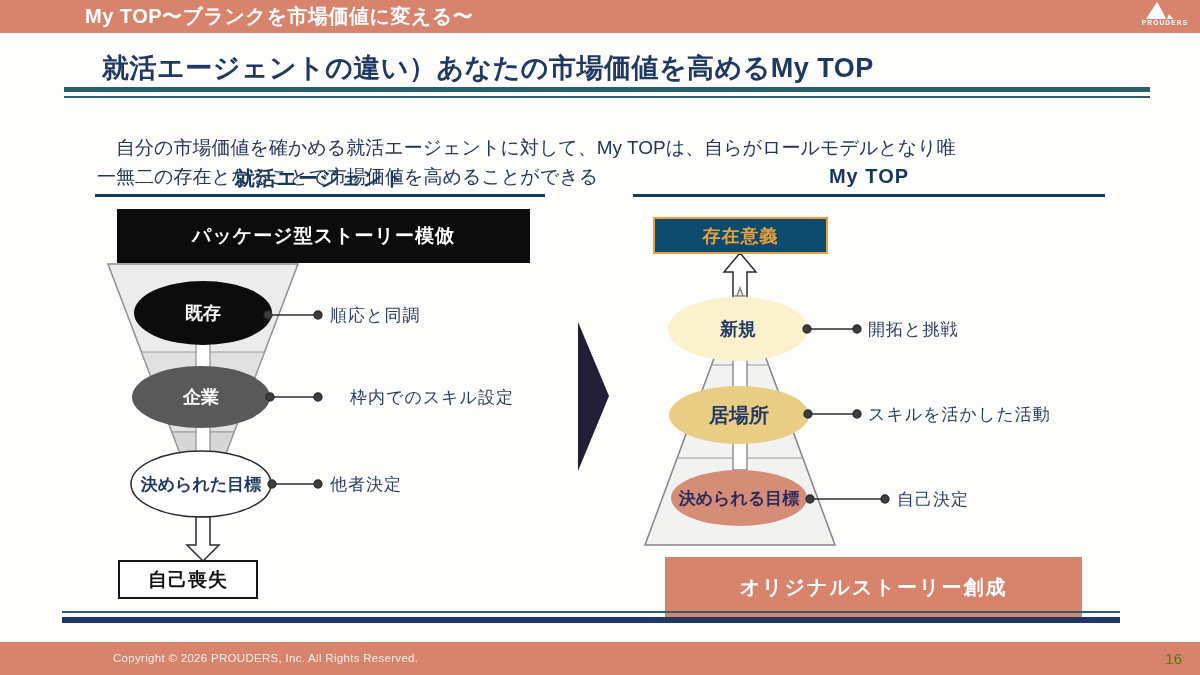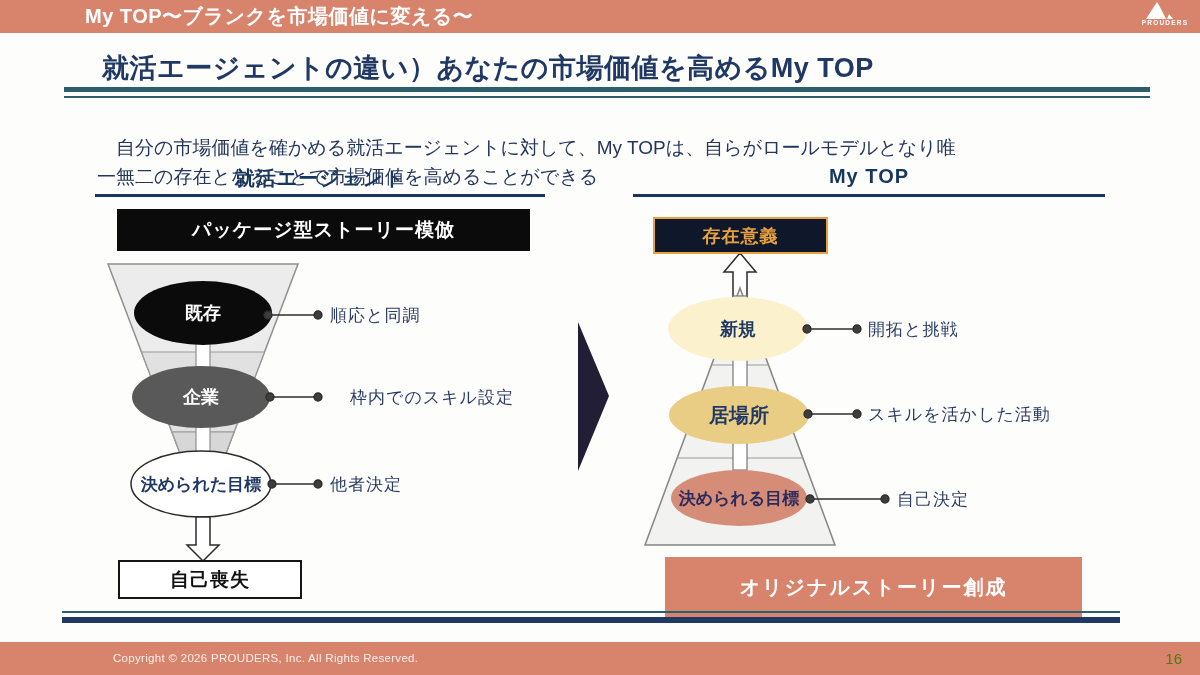--- a/index.html
+++ b/index.html
@@ -16,23 +16,23 @@
   .logo-text{font-size:6.5px;font-weight:bold;letter-spacing:1.2px;margin-top:-2px;}
   
   .slide-title{left:102px;top:50px;font-size:27px;font-weight:bold;color:#1F3864;letter-spacing:.5px;}
   .title-line-thick{left:64px;top:87px;width:1086px;height:5px;background:#2D5E6D;}
   .title-line-thin{left:64px;top:96px;width:1086px;height:2px;background:#2D5E6D;}
   .body-text{left:97px;top:103px;width:860px;font-size:19px;line-height:1.5;color:#24365C;text-indent:19px;margin-top:31px;}
   
   .col-heading{top:165px;font-size:20px;font-weight:bold;color:#17375E;text-align:center;letter-spacing:1px;}
   .col-underline{top:194px;height:3px;background:#17375E;}
   
-  .black-box{left:117px;top:209px;width:413px;height:42px;background:#0B0B0B;color:#fff;font-size:19px;font-weight:bold;letter-spacing:1px;}
-  .loss-box{left:118px;top:560px;width:184px;height:39px;background:#fff;border:2px solid #151515;color:#111;font-size:19px;font-weight:bold;letter-spacing:1px;box-sizing:border-box;}
-  .purpose-box{left:653px;top:217px;width:175px;height:37px;background:#0f172a;border:2px solid #E9A23B;color:#E9A23B;font-size:18px;font-weight:bold;letter-spacing:1px;box-sizing:border-box;}
+  .black-box{left:117px;top:209px;width:413px;height:54px;background:#0B0B0B;color:#fff;font-size:19px;font-weight:bold;letter-spacing:1px;}
+  .loss-box{left:118px;top:560px;width:140px;height:39px;background:#fff;border:2px solid #151515;color:#111;font-size:19px;font-weight:bold;letter-spacing:1px;box-sizing:border-box;}
+  .purpose-box{left:653px;top:217px;width:175px;height:37px;background:#0c4a6e;border:2px solid #E9A23B;color:#E9A23B;font-size:18px;font-weight:bold;letter-spacing:1px;box-sizing:border-box;}
   .original-box{left:665px;top:557px;width:417px;height:61px;background:#D8846D;color:#fff;font-size:20px;font-weight:bold;letter-spacing:2px;}
   
   .ellipse-label{transform:translate(-50%,-50%);font-weight:bold;white-space:nowrap;}
   .callout-label{transform:translateY(-50%);font-size:17px;color:#2B3C63;white-space:nowrap;letter-spacing:1px;}
   
   .bottom-line-thin{left:62px;top:611px;width:1058px;height:2px;background:#2D5E6D;}
   .bottom-line-thick{left:62px;top:617px;width:1058px;height:6px;background:#1F3864;}
   .footer-bar{top:642px;left:0;width:1200px;height:33px;background:#D8846D;}
   .copyright{left:113px;top:642px;height:33px;line-height:33px;font-size:11.5px;color:#FBEFEA;letter-spacing:.3px;}
   .page-number{right:18px;top:642px;height:33px;line-height:33px;font-size:15px;color:#4d7c0f;}

